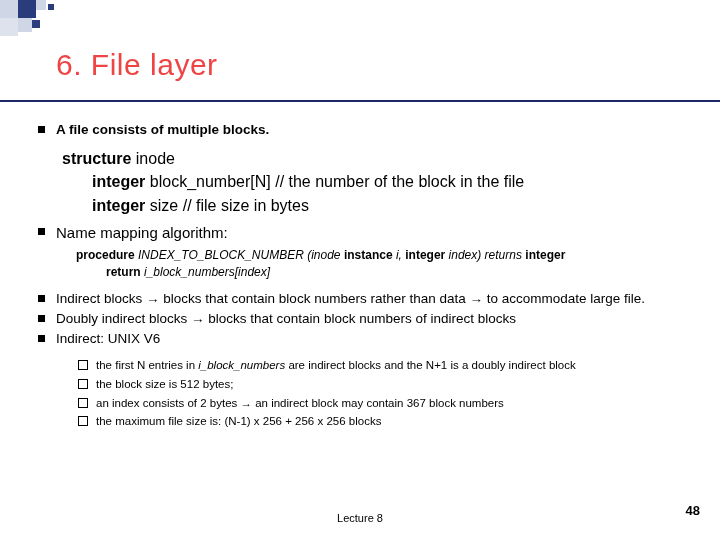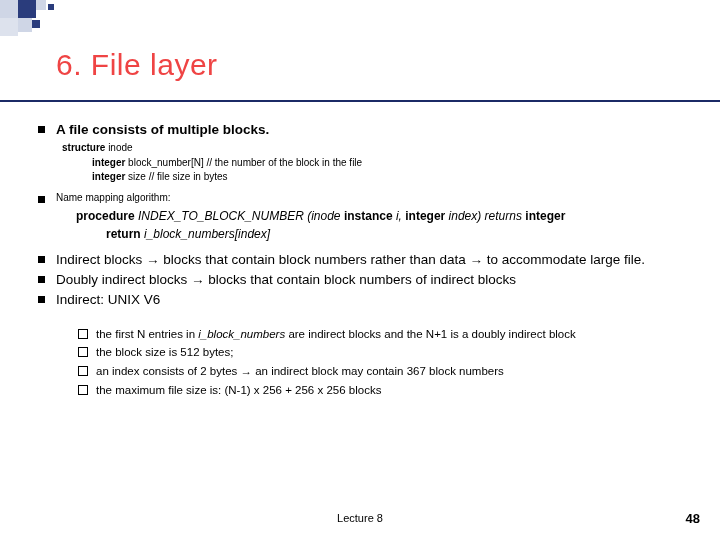--- a/index.html
+++ b/index.html
@@ -36,45 +36,45 @@
   }
   .content {
     position: absolute;
     top: 121px;
     left: 36px;
     right: 20px;
   }
   .b1 { list-style: none; margin: 0 0 2px 0; padding-left: 20px; position: relative; font-size: 13.5px; line-height: 1.35; }
   .b1::before { content: ""; position: absolute; left: 2px; top: 5px; width: 7px; height: 7px; background: #000; }
   .bold { font-weight: bold; }
-  .struct { margin: 2px 0 6px 26px; font-size: 10px; line-height: 1.45; }
+  .struct { margin: 8px 0 6px 26px; font-size: 16px; line-height: 1.45; }
   .struct .in1 { padding-left: 30px; }
   .proc { margin: 4px 0 8px 40px; font-size: 12px; font-style: italic; line-height: 1.45; }
   .proc .up { font-style: normal; font-weight: bold; }
   .proc .in1 { padding-left: 30px; }
   .sub { list-style: none; margin: 0 0 2px 0; padding-left: 60px; position: relative; font-size: 11.5px; line-height: 1.45; }
   .sub::before { content: ""; position: absolute; left: 42px; top: 3px; width: 8px; height: 8px; border: 1px solid #000; background: #fff; }
   .footer-label {
     position: absolute;
     bottom: 16px;
     left: 50%;
     transform: translateX(-50%);
     font-size: 11px;
     color: #000;
   }
   .page-num {
     position: absolute;
-    bottom: 14px;
+    bottom: 22px;
     right: 20px;
     font-size: 13px;
     font-weight: bold;
     color: #000;
     margin-top: 36px;
   }
-  .mt6 { margin-top: 16px; }
+  .mt6 { margin-top: 9px; }
 </style>
 </head>
 <body>
 
 <div class="corner-deco">
   <div class="sq" style="left:0;top:0;width:18px;height:18px;"></div>
   <div class="sq dark" style="left:18px;top:0;width:18px;height:18px;"></div>
   <div class="sq" style="left:36px;top:0;width:10px;height:10px;"></div>
   <div class="sq dark" style="left:48px;top:4px;width:6px;height:6px;"></div>
   <div class="sq" style="left:0;top:18px;width:18px;height:18px;opacity:.7"></div>
@@ -88,21 +88,21 @@
 <div class="content">
 
   <div class="b1 bold">A file consists of multiple blocks.</div>
 
   <div class="struct">
     <div><span class="bold">structure</span><span> inode</span></div>
     <div class="in1"><span class="bold">integer</span><span>  block_number[N]   // the number of the block in the file</span></div>
     <div class="in1"><span class="bold">integer</span><span> size      // file size in bytes</span></div>
   </div>
 
-  <div class="b1" style="font-size:10px;">Name mapping algorithm:</div>
+  <div class="b1" style="font-size:15px;">Name mapping algorithm:</div>
 
   <div class="proc">
     <div>
       <span class="up">procedure</span><span> INDEX_TO_BLOCK_NUMBER (inode </span><span class="up">instance</span><span> i, </span><span class="up">integer</span><span> index) returns </span><span class="up">integer</span>
     </div>
     <div class="in1">
       <span class="up">return</span><span> i_block_numbers[index]</span>
     </div>
   </div>
 

